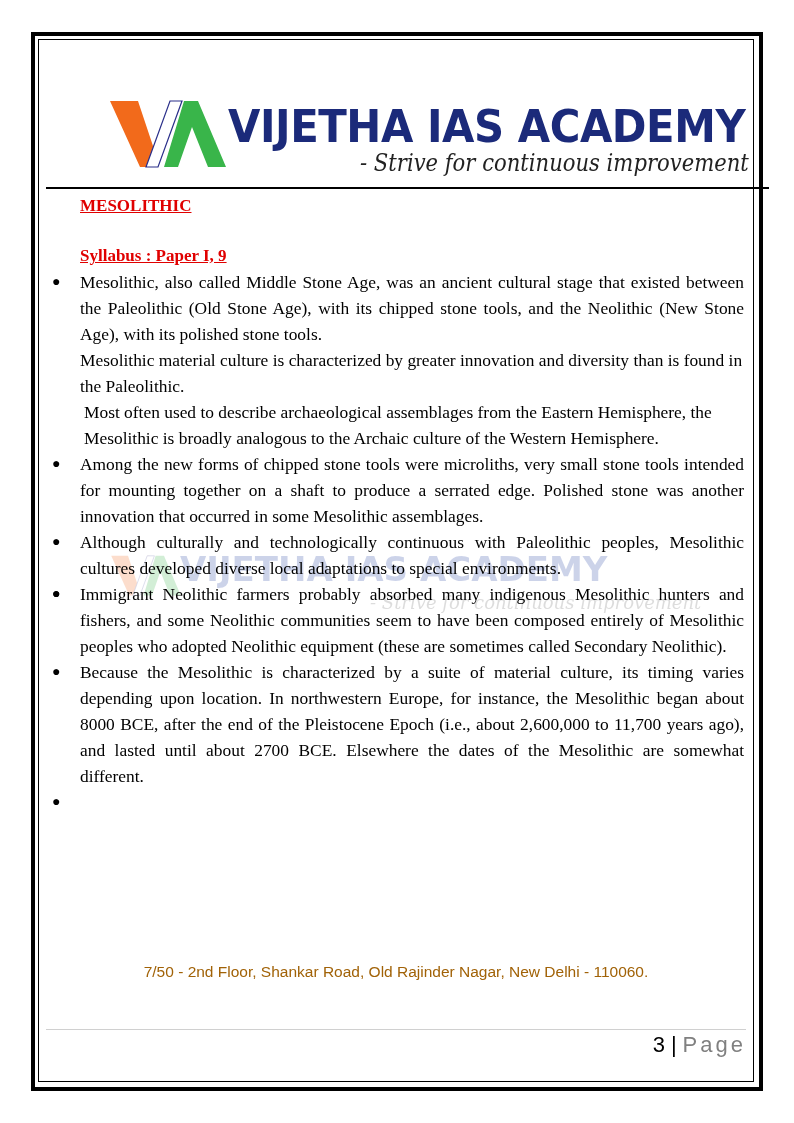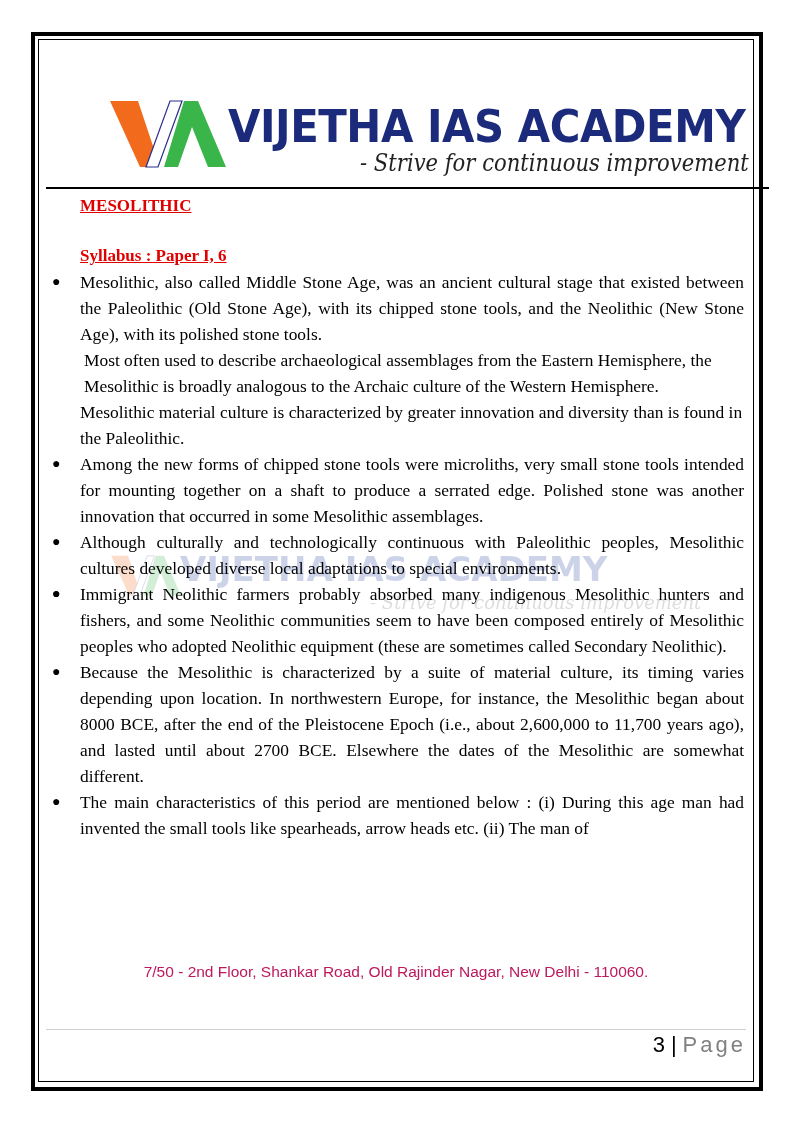--- a/index.html
+++ b/index.html
@@ -37,21 +37,21 @@
   
   .watermark { position: absolute; left: 110px; top: 550px; opacity: 0.22; pointer-events: none; }
   .wm-logo { position: absolute; left: 0; top: 0; width: 72px; height: 50px; }
   .wm-name { position: absolute; left: 70px; top: 2px; font-family: "DejaVu Sans", sans-serif;
              font-weight: bold; font-size: 34px; color: #1b3aa0; white-space: nowrap; line-height: 1; }
   .wm-tag { position: absolute; left: 260px; top: 44px; font-family: "DejaVu Serif", serif; font-style: italic;
             font-size: 18px; color: #666; white-space: nowrap; line-height: 1; }
 
   
   .footer { position: absolute; left: 46px; top: 960px; width: 700px; text-align: center;
-            font-family: "Liberation Sans", sans-serif; font-size: 15.5px; line-height: 23px; color: #be185d; }
+            font-family: "Liberation Sans", sans-serif; font-size: 15.5px; line-height: 23px; color: #a16207; }
   .footer-rule { position: absolute; left: 46px; top: 1029px; width: 700px; height: 1px; background: #d0d0d0; }
   .page-num { position: absolute; right: 48px; top: 1032px; font-family: "Liberation Sans", sans-serif;
               font-size: 22px; color: #000; white-space: nowrap; }
   .page-num .sep { margin: 0 6px; }
   .page-num .word { color: #808080; letter-spacing: 3px; }
 </style>
 </head>
 <body>
 
 <div class="border-outer"></div>
@@ -71,28 +71,28 @@
     <polygon points="2,4 30,4 48,58 62,4 66,4 46,70 32,70" fill="#f26a1b"></polygon>
     <polygon points="62,4 74,4 50,70 38,70" fill="#ffffff" stroke="#2a2f8a" stroke-width="1.2"></polygon>
     <polygon points="76,4 90,4 118,70 100,70 84,30 70,70 56,70" fill="#39b54a"></polygon>
   </svg>
   <div class="wm-name">VIJETHA IAS ACADEMY</div>
   <div class="wm-tag">- Strive for continuous improvement</div>
 </div>
 
 <div class="content">
   <p class="h-red h-title">MESOLITHIC</p>
-  <p class="h-red h-syllabus">Syllabus : Paper I, 6</p>
+  <p class="h-red h-syllabus">Syllabus : Paper I, 9</p>
 
   <ul class="points">
     <li>
       <span class="bullet">●</span>
       <span>Mesolithic, also called Middle Stone Age, was an ancient cultural stage that existed between the Paleolithic (Old Stone Age), with its chipped stone tools, and the Neolithic (New Stone Age), with its polished stone tools.</span>
+      <div class="para">Mesolithic material culture is characterized by greater innovation and diversity than is found in the Paleolithic.</div>
       <div class="para indent1">Most often used to describe archaeological assemblages from the Eastern Hemisphere, the Mesolithic is broadly analogous to the Archaic culture of the Western Hemisphere.</div>
-      <div class="para">Mesolithic material culture is characterized by greater innovation and diversity than is found in the Paleolithic.</div>
     </li>
     <li>
       <span class="bullet">●</span>
       <span>Among the new forms of chipped stone tools were microliths, very small stone tools intended for mounting together on a shaft to produce a serrated edge. Polished stone was another innovation that occurred in some Mesolithic assemblages.</span>
     </li>
     <li>
       <span class="bullet">●</span>
       <span>Although culturally and technologically continuous with Paleolithic peoples, Mesolithic cultures developed diverse local adaptations to special environments.</span>
     </li>
     <li>
@@ -101,21 +101,20 @@
     <li>
       <span class="bullet">●</span>
       <span>Immigrant Neolithic farmers probably absorbed many indigenous Mesolithic hunters and fishers, and some Neolithic communities seem to have been composed entirely of Mesolithic peoples who adopted Neolithic equipment (these are sometimes called Secondary Neolithic).</span>
     </li>
     <li>
       <span class="bullet">●</span>
       <span>Because the Mesolithic is characterized by a suite of material culture, its timing varies depending upon location. In northwestern Europe, for instance, the Mesolithic began about 8000 BCE, after the end of the Pleistocene Epoch (i.e., about 2,600,000 to 11,700 years ago), and lasted until about 2700 BCE. Elsewhere the dates of the Mesolithic are somewhat different.</span>
     </li>
     <li>
       <span class="bullet">●</span>
-      <span>The main characteristics of this period are mentioned below : (i) During this age man had invented the small tools like spearheads, arrow heads etc. (ii) The man of</span>
     </li>
   </ul>
 </div>
 
 <div class="footer">
   <div>7/50 - 2nd Floor, Shankar Road, Old Rajinder Nagar, New Delhi - 110060.</div>
 </div>
 <div class="footer-rule"></div>
 <div class="page-num">
   <span>3</span><span class="sep">|</span><span class="word">Page</span>

